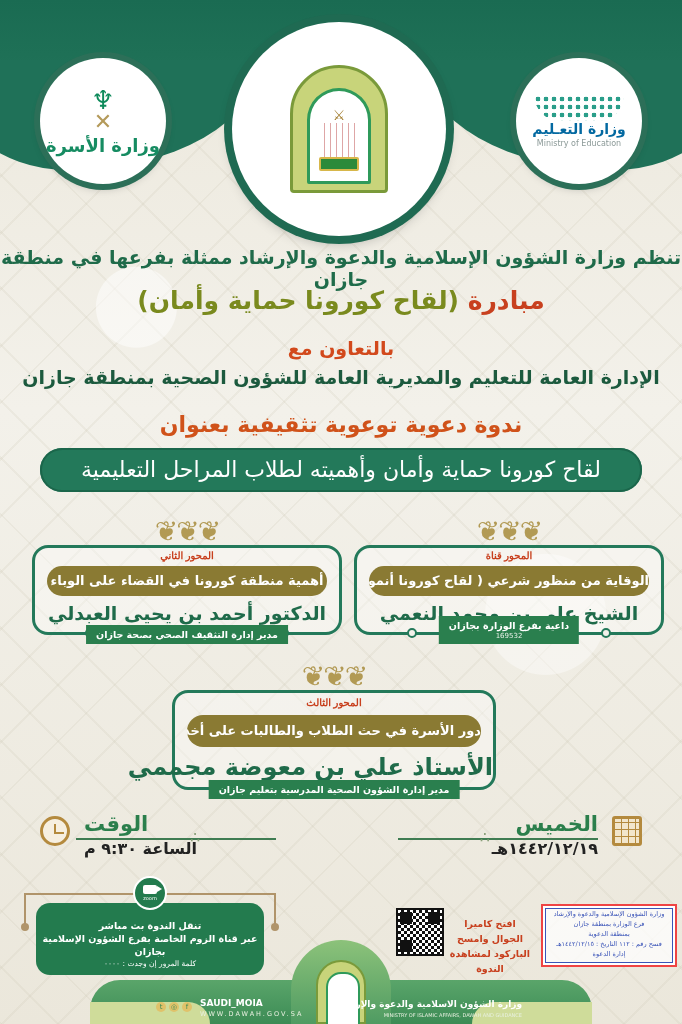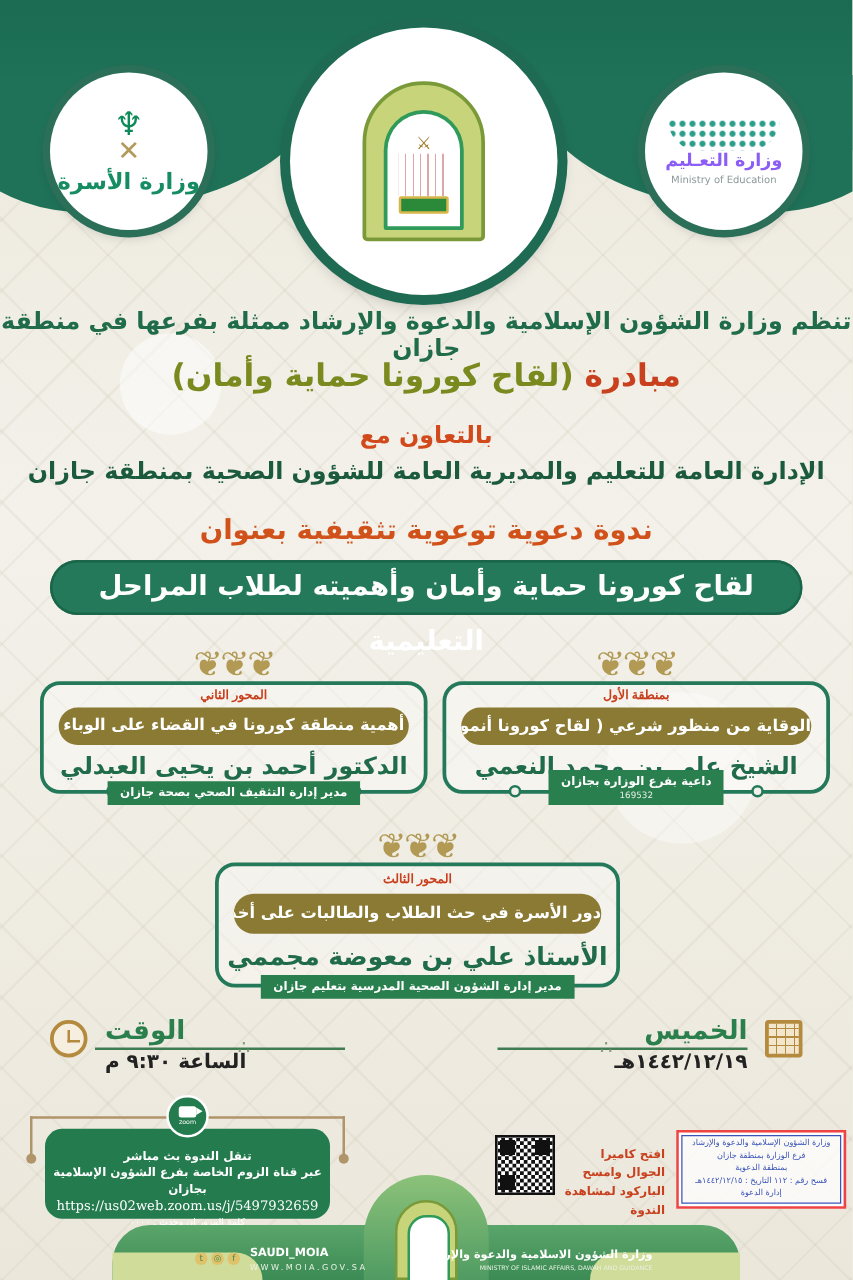--- a/index.html
+++ b/index.html
@@ -48,21 +48,21 @@
 
   .health-palm { font-size: 26px; color: #0d8a5a; line-height: 1; }
   .health-x { font-size: 22px; color: #b49a5a; line-height: 1; margin-top: -2px; }
   .health-text { font-size: 18px; color: #168c62; font-weight: bold; margin-top: 2px; }
   .edu-dots {
     width: 90px; height: 26px;
     background: radial-gradient(circle, #2a9e8a 2.2px, transparent 2.6px) 0 0/8px 8px;
     -webkit-mask: linear-gradient(#000,#000);
     border-radius: 0 0 40px 40px;
   }
-  .edu-text { font-size: 14px; color: #8b5cf6; font-weight: bold; margin-top: 0; }
+  .edu-text { font-size: 14px; color: #0369a1; font-weight: bold; margin-top: 0; }
   .edu-en { font-size: 8px; color: #8c9a98; margin-top: 2px; direction: ltr; }
 
   .moia-arch {
     width: 98px; height: 128px; position: relative;
     background: #c8d47a; border: 3px solid #7a9a3a;
     border-radius: 50px 50px 4px 4px;
     display: flex; align-items: center; justify-content: center;
   }
   .moia-arch-inner {
     width: 64px; height: 96px; background: #fff; border: 3px solid #2f9a5a;
@@ -78,21 +78,21 @@
   .line1 { top: 246px; font-size: 19px; font-weight: bold; color: #1f6b4a; }
   .line2 { top: 286px; font-size: 25px; font-weight: bold; }
   .line2 .red { color: #c8401e; }
   .line2 .olive { color: #7a8a1e; }
   .line3 { top: 337px; font-size: 19px; font-weight: bold; color: #d2491c; }
   .line4 { top: 366px; font-size: 19px; font-weight: bold; color: #1c5a3e; }
   .line5 { top: 412px; font-size: 22px; font-weight: bold; color: #d0521a; }
   .title-banner {
     position: absolute; left: 40px; top: 448px; width: 602px; height: 44px;
     background: #23795a; border-radius: 22px / 22px;
-    color: #fff; font-size: 22px; font-weight: bold; text-align: center; line-height: 44px;
+    color: #fff; font-size: 22px; font-weight: normal; text-align: center; line-height: 44px;
     box-shadow: inset 0 0 0 2px #1b664b;
   }
 
   .card {
     position: absolute; border: 3px solid #23795a; border-radius: 16px;
     background: rgba(255,255,255,0.35);
   }
   .card-ornament {
     position: absolute; left: 50%; transform: translateX(-50%); top: -34px;
     width: 150px; height: 36px; text-align: center; color: #b29a54; font-size: 28px; line-height: 36px;
@@ -119,21 +119,21 @@
   }
   .card-role small { display: block; font-size: 7px; font-weight: normal; color: #e6efe6; }
   .card-node {
     position: absolute; bottom: -6px; width: 10px; height: 10px; border: 2px solid #23795a;
     border-radius: 50%; background: #f3f1ea;
   }
 
   .card1 { left: 354px; top: 545px; width: 310px; height: 90px; }
   .card2 { left: 32px; top: 545px; width: 310px; height: 90px; }
   .card3 { left: 172px; top: 690px; width: 324px; height: 100px; }
-  .card3 .card-speaker { top: 60px; font-size: 20px; }
+  .card3 .card-speaker { top: 60px; font-size: 24px; }
   .card3 .card-topic { top: 22px; height: 32px; line-height: 32px; }
   .card3 .card-label { top: 4px; }
 
   .schedule { position: absolute; top: 812px; height: 50px; }
   .sched-day { right: 40px; width: 270px; }
   .sched-time { left: 40px; width: 270px; }
   .sched-title { font-size: 21px; font-weight: bold; color: #2b7f4c; position: absolute; top: 0; }
   .sched-value { font-size: 16px; font-weight: bold; color: #222; position: absolute; top: 27px; }
   .sched-rule { position: absolute; top: 26px; height: 2px; background: #3f7c52; }
   .sched-ornament { position: absolute; top: 16px; font-size: 16px; color: #8aa07a; }
@@ -171,21 +171,21 @@
   .qr {
     position: absolute; left: 396px; top: 908px; width: 48px; height: 48px; background: #fff;
     border: 2px solid #111;
     background-image:
       linear-gradient(#111,#111), linear-gradient(#111,#111), linear-gradient(#111,#111),
       repeating-conic-gradient(#111 0 25%, #fff 0 50%);
     background-size: 12px 12px, 12px 12px, 12px 12px, 6px 6px;
     background-position: 2px 2px, 30px 2px, 2px 30px, 0 0;
     background-repeat: no-repeat, no-repeat, no-repeat, repeat;
   }
-  .qr-caption { position: absolute; left: 448px; top: 916px; width: 84px; text-align: right;
+  .qr-caption { position: absolute; left: 448px; top: 916px; width: 84px; text-align: center;
     font-size: 9.5px; font-weight: bold; color: #c8401e; line-height: 15px; }
 
   .stamp {
     position: absolute; left: 541px; top: 904px; width: 136px; height: 63px;
     border: 2px solid #ef4444; background: rgba(255,255,255,0.75); color: #3a54b8;
     font-size: 6.5px; text-align: center; line-height: 10px; padding-top: 3px;
     box-shadow: inset 0 0 0 2px #fff, inset 0 0 0 3px #3a54b8;
   }
 
   .footer {
@@ -247,21 +247,21 @@
   <span class="red">مبادرة</span>
   <span class="olive">(لقاح كورونا حماية وأمان)</span>
 </div>
 <div class="text-block line3">بالتعاون مع</div>
 <div class="text-block line4">الإدارة العامة للتعليم والمديرية العامة للشؤون الصحية بمنطقة جازان</div>
 <div class="text-block line5">ندوة دعوية توعوية تثقيفية بعنوان</div>
 <div class="title-banner">لقاح كورونا حماية وأمان وأهميته لطلاب المراحل التعليمية</div>
 
 <div class="card card1">
   <div class="card-ornament">❦❦❦</div>
-  <div class="card-label">بمنطقة الأول</div>
+  <div class="card-label">المحور قناة</div>
   <div class="card-topic">الوقاية من منظور شرعي ( لقاح كورونا أنموذجاً )</div>
   <div class="card-speaker">الشيخ علي بن محمد النعمي</div>
   <div class="card-node" style="left:50px"></div>
   <div class="card-node" style="right:50px"></div>
   <div class="card-role">
     <span>داعية بفرع الوزارة بجازان</span>
     <small>169532</small>
   </div>
 </div>
 
@@ -303,21 +303,20 @@
 
 <div class="zoom-frame"></div>
 <div class="zoom-frame-l"></div>
 <div class="zoom-frame-r"></div>
 <div class="zoom-dot" style="left:21px"></div>
 <div class="zoom-dot" style="left:271px"></div>
 <div class="zoom-box">
   <div style="height:8px"></div>
   <div class="zoom-l1">تنقل الندوة بث مباشر</div>
   <div class="zoom-l2">عبر قناة الزوم الخاصة بفرع الشؤون الإسلامية بجازان</div>
-  <div class="zoom-link">https://us02web.zoom.us/j/5497932659</div>
   <div class="zoom-pass">كلمة المرور إن وجدت : ٠٠٠٠</div>
 </div>
 <div class="zoom-badge">
   <div class="zoom-cam"></div>
   <div class="zoom-word">zoom</div>
 </div>
 
 <div class="qr"></div>
 <div class="qr-caption">
   <div>افتح كاميرا الجوال وامسح</div>
@@ -337,15 +336,15 @@
   <div class="footer-wing-r"></div>
 </div>
 <div class="footer-dome"></div>
 <div class="footer-arch"></div>
 <div class="footer-social">
   <div class="social-dot">t</div>
   <div class="social-dot">◎</div>
   <div class="social-dot">f</div>
 </div>
 <div class="footer-handle">SAUDI_MOIA</div>
-<div class="footer-site">WWW.MOIA.GOV.SA</div>
+<div class="footer-site">WWW.DAWAH.GOV.SA</div>
 <div class="footer-ar">وزارة الشؤون الاسلامية والدعوة والإرشاد</div>
 <div class="footer-en">MINISTRY OF ISLAMIC AFFAIRS, DAWAH AND GUIDANCE</div>
 
 </body></html>

